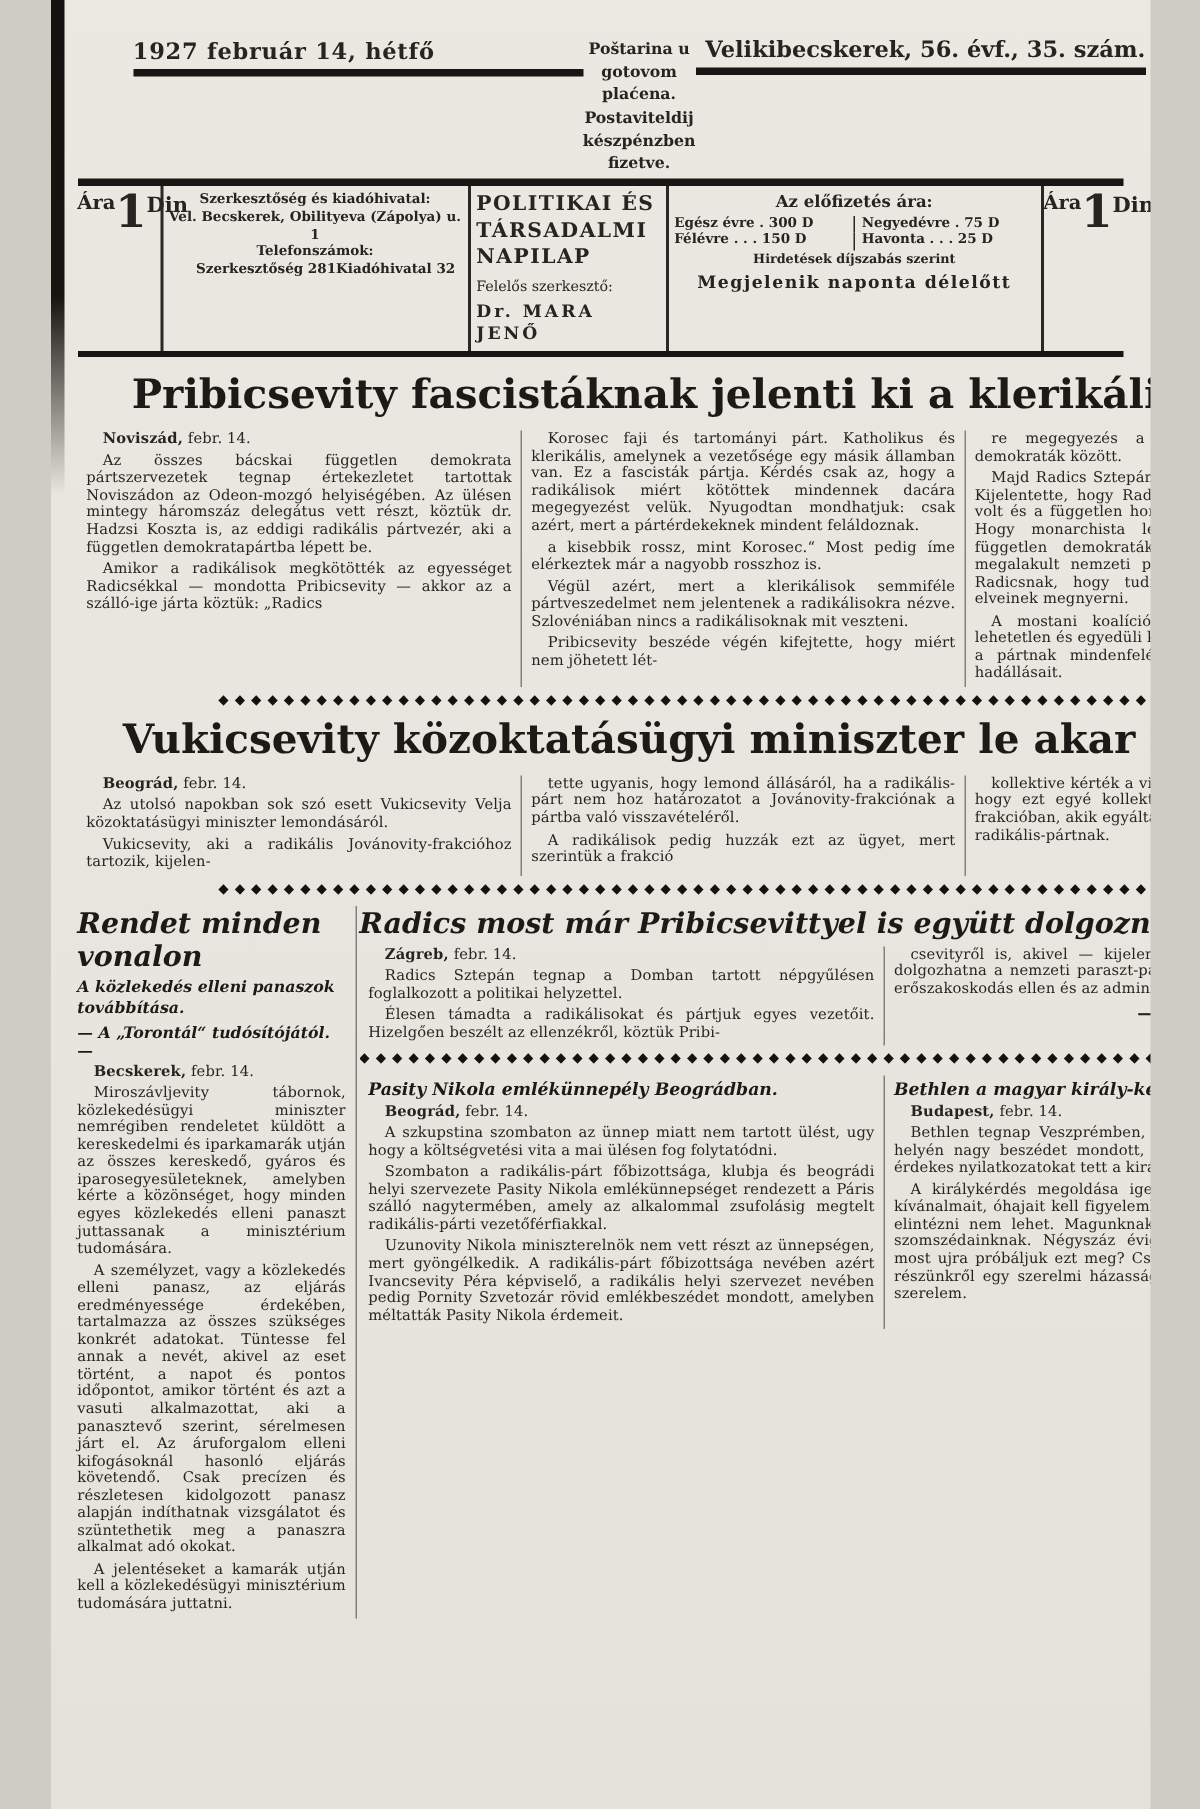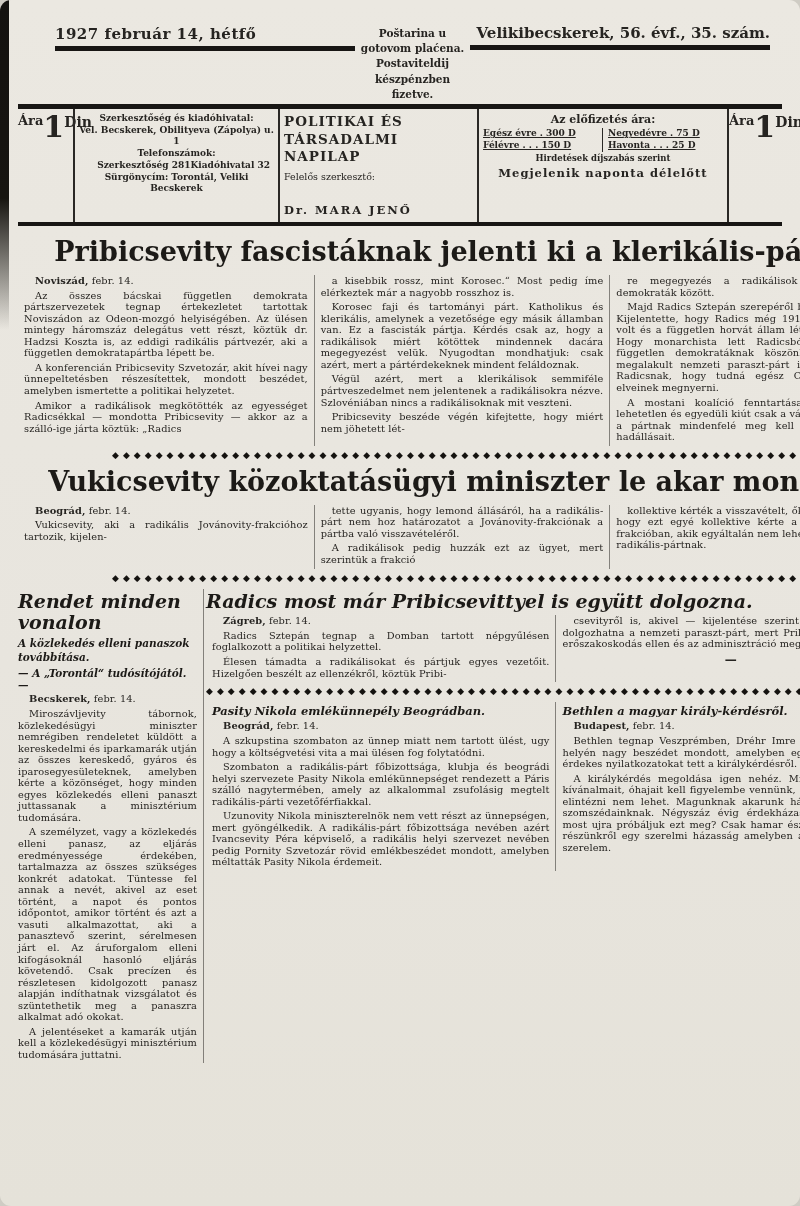--- a/index.html
+++ b/index.html
@@ -1,24 +1,23 @@
 <!DOCTYPE html>
 <html><head>
 <meta charset="utf-8">
 <style>
   html,body{margin:0;padding:0;background:#cfccc4;}
   .page{
     position:relative;
-    width:800px;height:1206px;
+    width:733px;height:1206px;
     margin:0 auto;
     background:linear-gradient(180deg,#ebe8e1 0%,#e8e5de 55%,#e5e2d9 100%);
     color:#262421;
     font-family:"DejaVu Serif","Liberation Serif",serif;
     overflow:hidden;
-    border-radius:11px;
   }
   .edge-strip{position:absolute;left:0;top:0;width:9px;height:330px;
     background:linear-gradient(180deg,#141210 0%,#171510 60%,rgba(20,18,14,0) 100%);}
   
   .topline{display:grid;grid-template-columns:300px 1fr 300px;align-items:start;
     padding:24px 30px 0 55px;}
   .top-date{font-weight:bold;font-size:15px;letter-spacing:.5px;}
   .thickbar{height:5px;background:#181614;margin-top:3px;}
   .top-center{text-align:center;font-size:10.5px;font-weight:bold;line-height:1.45;padding-top:2px;}
   .top-issue{font-weight:bold;font-size:15px;text-align:right;display:block;}
@@ -37,24 +36,24 @@
   .cell + .cell{border-left:2px solid #2a2825;}
   .price{text-align:center;font-weight:bold;display:flex;flex-direction:row;justify-content:space-between;padding:4px 0;}
   .price .lab{font-size:13px;}
   .price .val{font-size:30px;line-height:.9;}
   .price .unit{font-size:14px;}
   .office{font-weight:bold;text-align:center;}
   .office .row2{display:flex;justify-content:flex-end;padding:0 4px;}
   .centercell{display:flex;flex-direction:column;justify-content:center;}
   .paper-type{font-size:13.5px;font-weight:bold;letter-spacing:1px;}
   .editor-label{font-size:9.5px;margin-top:5px;}
-  .editor-name{font-size:11.5px;font-weight:bold;letter-spacing:2px;margin-top:20px;}
+  .editor-name{font-size:11.5px;font-weight:bold;letter-spacing:2px;margin-top:2px;}
   .subs{text-align:center;font-weight:bold;}
   .subs-title{font-size:11px;}
-  .subs-grid{display:grid;grid-template-columns:1fr 1fr;text-align:left;margin-top:1px;text-decoration:underline;}
+  .subs-grid{display:grid;grid-template-columns:1fr 1fr;text-align:left;margin-top:1px;}
   .subs-grid .sg-l{border-right:1.5px solid #2a2825;padding-right:4px;}
   .subs-grid .sg-r{padding-left:5px;}
   .ads-note{font-size:8.5px;margin-top:1px;}
   .appears{font-size:11.5px;letter-spacing:1px;margin-top:2px;}
   
   .content{display:grid;grid-template-columns:1fr 212px;column-gap:6px;
     padding:6px 12px 0 18px;}
   .h-main{font-size:27px;font-weight:bold;text-align:center;line-height:1.15;
     margin:4px 0 8px 0;color:#1c1a17;}
   .cols3{display:grid;grid-template-columns:1fr 1fr 1fr;}
@@ -108,21 +107,20 @@
       <span class="unit">Din</span>
     </div>
     <div class="cell office">
       <div>Szerkesztőség és kiadóhivatal:</div>
       <div>Vel. Becskerek, Obilityeva (Zápolya) u. 1</div>
       <div>Telefonszámok:</div>
       <div class="row2">
         <span>Szerkesztőség 281</span>
         <span>Kiadóhivatal 32</span>
       </div>
-      <div>Sürgönycím: Torontál, Veliki Becskerek</div>
     </div>
     <div class="cell centercell">
       <div class="paper-type">POLITIKAI ÉS TÁRSADALMI NAPILAP</div>
       <div class="editor-label">Felelős szerkesztő:</div>
       <div class="editor-name">Dr. MARA JENŐ</div>
     </div>
     <div class="cell subs">
       <div class="subs-title">Az előfizetés ára:</div>
       <div class="subs-grid">
         <span class="sg-l">Egész évre . 300 D</span>
@@ -143,44 +141,44 @@
   <main class="content">
 
     <section>
 
       <article class="body-text">
         <h1 class="h-main">Pribicsevity fascistáknak jelenti ki a klerikális-pártot.</h1>
         <div class="cols3">
           <div class="col">
             <p class="dateline"><span class="city">Noviszád,</span> <span>febr. 14.</span></p>
             <p>Az összes bácskai független demokrata pártszervezetek tegnap értekezletet tartottak Noviszádon az Odeon-mozgó helyiségében. Az ülésen mintegy háromszáz delegátus vett részt, köztük dr. Hadzsi Koszta is, az eddigi radikális pártvezér, aki a független demokratapártba lépett be.</p>
-            <p>A konferencián Pribicsevity Szvetozár, akit hívei nagy ünnepeltetésben részesítettek, mondott beszédet, amelyben ismertette a politikai helyzetet.</p>
             <p>Amikor a radikálisok megkötötték az egyességet Radicsékkal — mondotta Pribicsevity — akkor az a szálló-ige járta köztük: „Radics</p>
           </div>
           <div class="col">
+            <p>Korosec faji és tartományi párt. Katholikus és klerikális, amelynek a vezetősége egy másik államban van. Ez a fascisták pártja. Kérdés csak az, hogy a radikálisok miért kötöttek mindennek dacára megegyezést velük. Nyugodtan mondhatjuk: csak azért, mert a pártérdekeknek mindent feláldoznak.</p>
             <p>a kisebbik rossz, mint Korosec.“ Most pedig íme elérkeztek már a nagyobb rosszhoz is.</p>
-            <p>Korosec faji és tartományi párt. Katholikus és klerikális, amelynek a vezetősége egy másik államban van. Ez a fascisták pártja. Kérdés csak az, hogy a radikálisok miért kötöttek mindennek dacára megegyezést velük. Nyugodtan mondhatjuk: csak azért, mert a pártérdekeknek mindent feláldoznak.</p>
             <p>Végül azért, mert a klerikálisok semmiféle pártveszedelmet nem jelentenek a radikálisokra nézve. Szlovéniában nincs a radikálisoknak mit veszteni.</p>
             <p>Pribicsevity beszéde végén kifejtette, hogy miért nem jöhetett lét-</p>
           </div>
           <div class="col">
             <p>re megegyezés a radikálisok és a független demokraták között.</p>
             <p>Majd Radics Sztepán szerepéről beszélt Pribicsevity. Kijelentette, hogy Radics még 1918-ban köztársasági volt és a független horvát állam létesítéséért küzdött. Hogy monarchista lett Radicsból, az egyedül a független demokratáknak köszönhető. Az ujonnan megalakult nemzeti paraszt-párt ismét próbálkozása Radicsnak, hogy tudná egész Crnagorát a maga elveinek megnyerni.</p>
             <p>A mostani koalíció fenntartása a parlamentben lehetetlen és egyedüli kiút csak a választás. Ezért tehát a pártnak mindenfelé meg kell erősíteni a maga hadállásait.</p>
           </div>
         </div>
       </article>
 
       <div class="orn">◆◆◆◆◆◆◆◆◆◆◆◆◆◆◆◆◆◆◆◆◆◆◆◆◆◆◆◆◆◆◆◆◆◆◆◆◆◆◆◆◆◆◆◆◆◆◆◆◆◆◆◆◆◆◆◆◆◆◆◆◆◆◆◆</div>
 
       <article class="body-text">
         <h1 class="h-main">Vukicsevity közoktatásügyi miniszter le akar mondani.</h1>
         <div class="cols3">
           <div class="col">
             <p class="dateline"><span class="city">Beográd,</span> <span>febr. 14.</span></p>
+            <p>Az utolsó napokban sok szó esett Vukicsevity Velja közoktatásügyi miniszter lemondásáról.</p>
             <p>Vukicsevity, aki a radikális Jovánovity-frakcióhoz tartozik, kijelen-</p>
           </div>
           <div class="col">
             <p>tette ugyanis, hogy lemond állásáról, ha a radikális-párt nem hoz határozatot a Jovánovity-frakciónak a pártba való visszavételéről.</p>
             <p>A radikálisok pedig huzzák ezt az ügyet, mert szerintük a frakció</p>
           </div>
           <div class="col">
             <p>kollektive kérték a visszavételt, ők pedig azt akarják, hogy ezt egyé kollektive kérte a visszavételt, ők a frakcióban, akik egyáltalán nem lehetnek többé tagjai a radikális-pártnak.</p>
           </div>
         </div>

